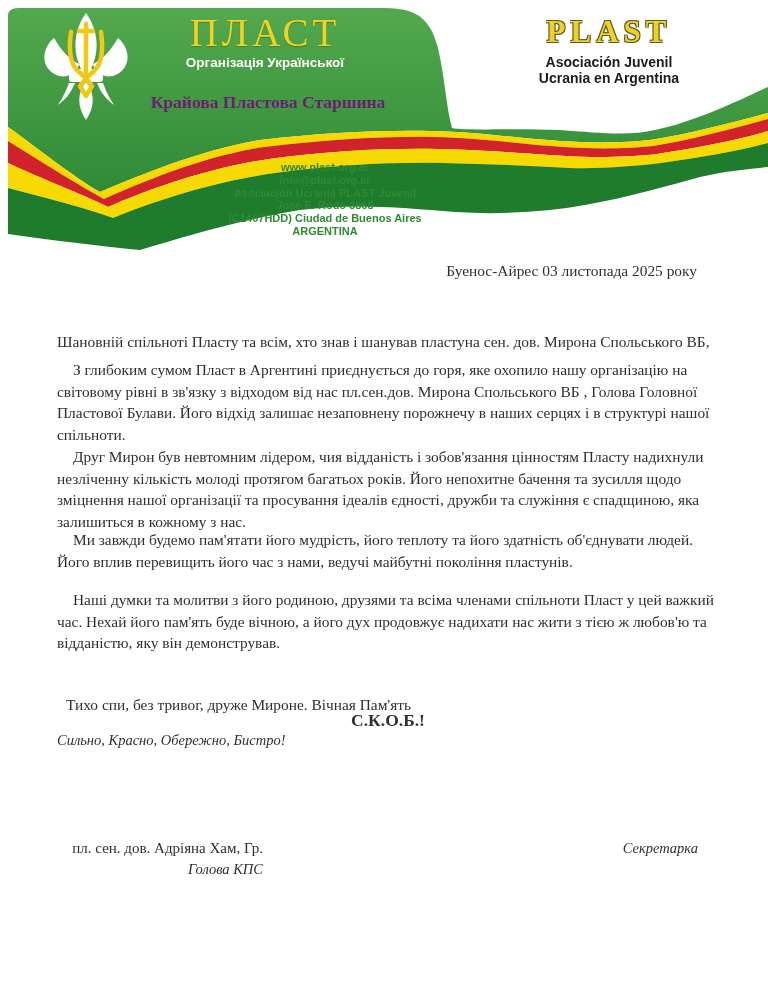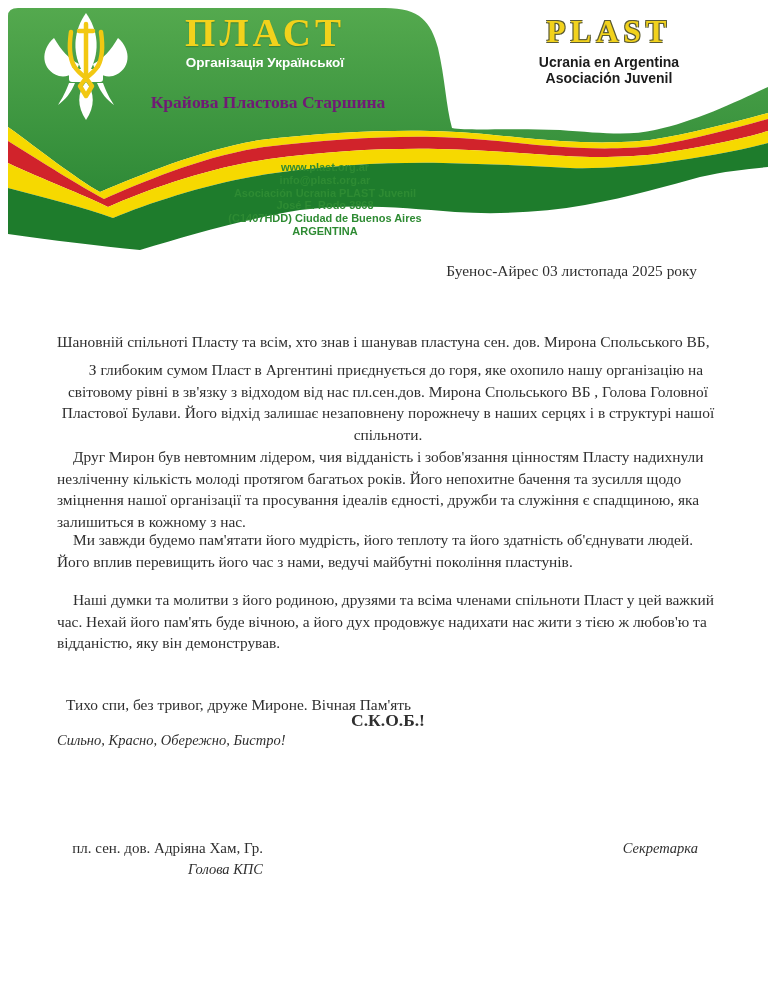--- a/index.html
+++ b/index.html
@@ -2,21 +2,21 @@
 <html style="--green-top: #54a94e; --green-bottom: #2f8a37; --green-dark: #1e7c2c; --stripe-red: #d1232b; --stripe-yellow: #f6d900; --title-yellow: #f2d21c; --contact-green: #2e8b33; --legal-gray: #595959; --ink: #2f2f2f; --logo-white: #ffffff; --trident-yellow: #f2c812;"><head>
 <meta charset="utf-8">
 <style>
   html,body{margin:0;padding:0;background:#fff;}
   .page{position:relative;width:768px;height:983px;background:#fff;overflow:hidden;
         font-family:"Liberation Serif", serif;color:var(--ink,#2f2f2f);}
   .abs{position:absolute;}
   
   .banner-svg{position:absolute;left:0;top:0;width:768px;height:300px;display:block;}
   .ua-title{left:115px;top:12px;width:300px;text-align:center;
-            font-family:"Liberation Serif",serif;font-weight:bold;font-size:39px;line-height:42px;
+            font-family:"Liberation Serif",serif;font-weight:normal;font-size:39px;line-height:42px;
             color:var(--title-yellow,#f2d21c);letter-spacing:4px;
             text-shadow:0 1px 1px rgba(40,90,30,.45);}
   .ua-sub{left:115px;top:55px;width:300px;text-align:center;
           font-family:"Liberation Sans",sans-serif;font-weight:bold;font-size:13.5px;line-height:15px;color:#fff;}
   .ua-dept{left:110px;top:92px;width:316px;text-align:center;
            font-family:Liberation Serif, serif;font-weight:bold;font-size:17.5px;color:#701a75;}
   .es-title{left:474px;top:14px;width:270px;text-align:center;
             font-family:"Liberation Serif",serif;font-weight:bold;font-size:31px;letter-spacing:5px;
             color:var(--title-yellow,#f2d21c);
             text-shadow:-1px -1px 0 #5b5b33,1px -1px 0 #5b5b33,-1px 1px 0 #5b5b33,1px 1px 0 #5b5b33;}
@@ -118,38 +118,38 @@
   </svg>
 
   <div class="abs ua-title">ПЛАСТ</div>
   <div class="abs ua-sub">
     <div>Організація Української</div>
   </div>
   <div class="abs ua-dept">Крайова Пластова Старшина</div>
 
   <div class="abs es-title">PLAST</div>
   <div class="abs es-sub">
+    <div>Asociación Juvenil</div>
     <div>Ucrania en Argentina</div>
-    <div>Asociación Juvenil</div>
   </div>
 
   <div class="abs contact">
     <div>www.plast.org.ar</div>
     <div>info@plast.org.ar</div>
     <div>Asociación Ucrania PLAST Juvenil</div>
     <div>José E. Rodo 3868</div>
     <div>(C1407HDD) Ciudad de Buenos Aires</div>
     <div>ARGENTINA</div>
   </div>
 
   <div class="abs dateline">Буенос-Айрес 03 листопада 2025 року</div>
 
   <div class="abs bodyblock" style="top:331px;">Шановній спільноті Пласту та всім, хто знав і шанував пластуна сен. дов. Мирона Спольського ВБ,</div>
 
-  <div class="abs bodyblock indent" style="top:359px;text-align:center;">З глибоким сумом Пласт в Аргентині приєднується до горя, яке охопило нашу організацію на світовому рівні в зв'язку з відходом від нас пл.сен.дов. Мирона Спольського ВБ , Голова Головної Пластової Булави. Його відхід залишає незаповнену порожнечу в наших серцях і в структурі нашої спільноти.</div>
+  <div class="abs bodyblock indent" style="top:359px;">З глибоким сумом Пласт в Аргентині приєднується до горя, яке охопило нашу організацію на світовому рівні в зв'язку з відходом від нас пл.сен.дов. Мирона Спольського ВБ , Голова Головної Пластової Булави. Його відхід залишає незаповнену порожнечу в наших серцях і в структурі нашої спільноти.</div>
   <div class="abs bodyblock indent" style="top:446px;">Друг Мирон був невтомним лідером, чия відданість і зобов'язання цінностям Пласту надихнули незліченну кількість молоді протягом багатьох років. Його непохитне бачення та зусилля щодо зміцнення нашої організації та просування ідеалів єдності, дружби та служіння є спадщиною, яка залишиться в кожному з нас.</div>
   <div class="abs bodyblock indent" style="top:529px;">Ми завжди будемо пам'ятати його мудрість, його теплоту та його здатність об'єднувати людей. Його вплив перевищить його час з нами, ведучі майбутні покоління пластунів.</div>
   <div class="abs bodyblock indent" style="top:589px;">Наші думки та молитви з його родиною, друзями та всіма членами спільноти Пласт у цей важкий час. Нехай його пам'ять буде вічною, а його дух продовжує надихати нас жити з тією ж любов'ю та відданістю, яку він демонстрував.</div>
 
   <div class="abs bodyblock smallindent" style="top:694px;">Тихо спи, без тривог, друже Мироне. Вічная Пам'ять</div>
 
   <div class="abs motto">С.К.О.Б.!</div>
   <div class="abs motto-sub">Сильно, Красно, Обережно, Бистро!</div>
 
   <div class="abs sig sig-left">

